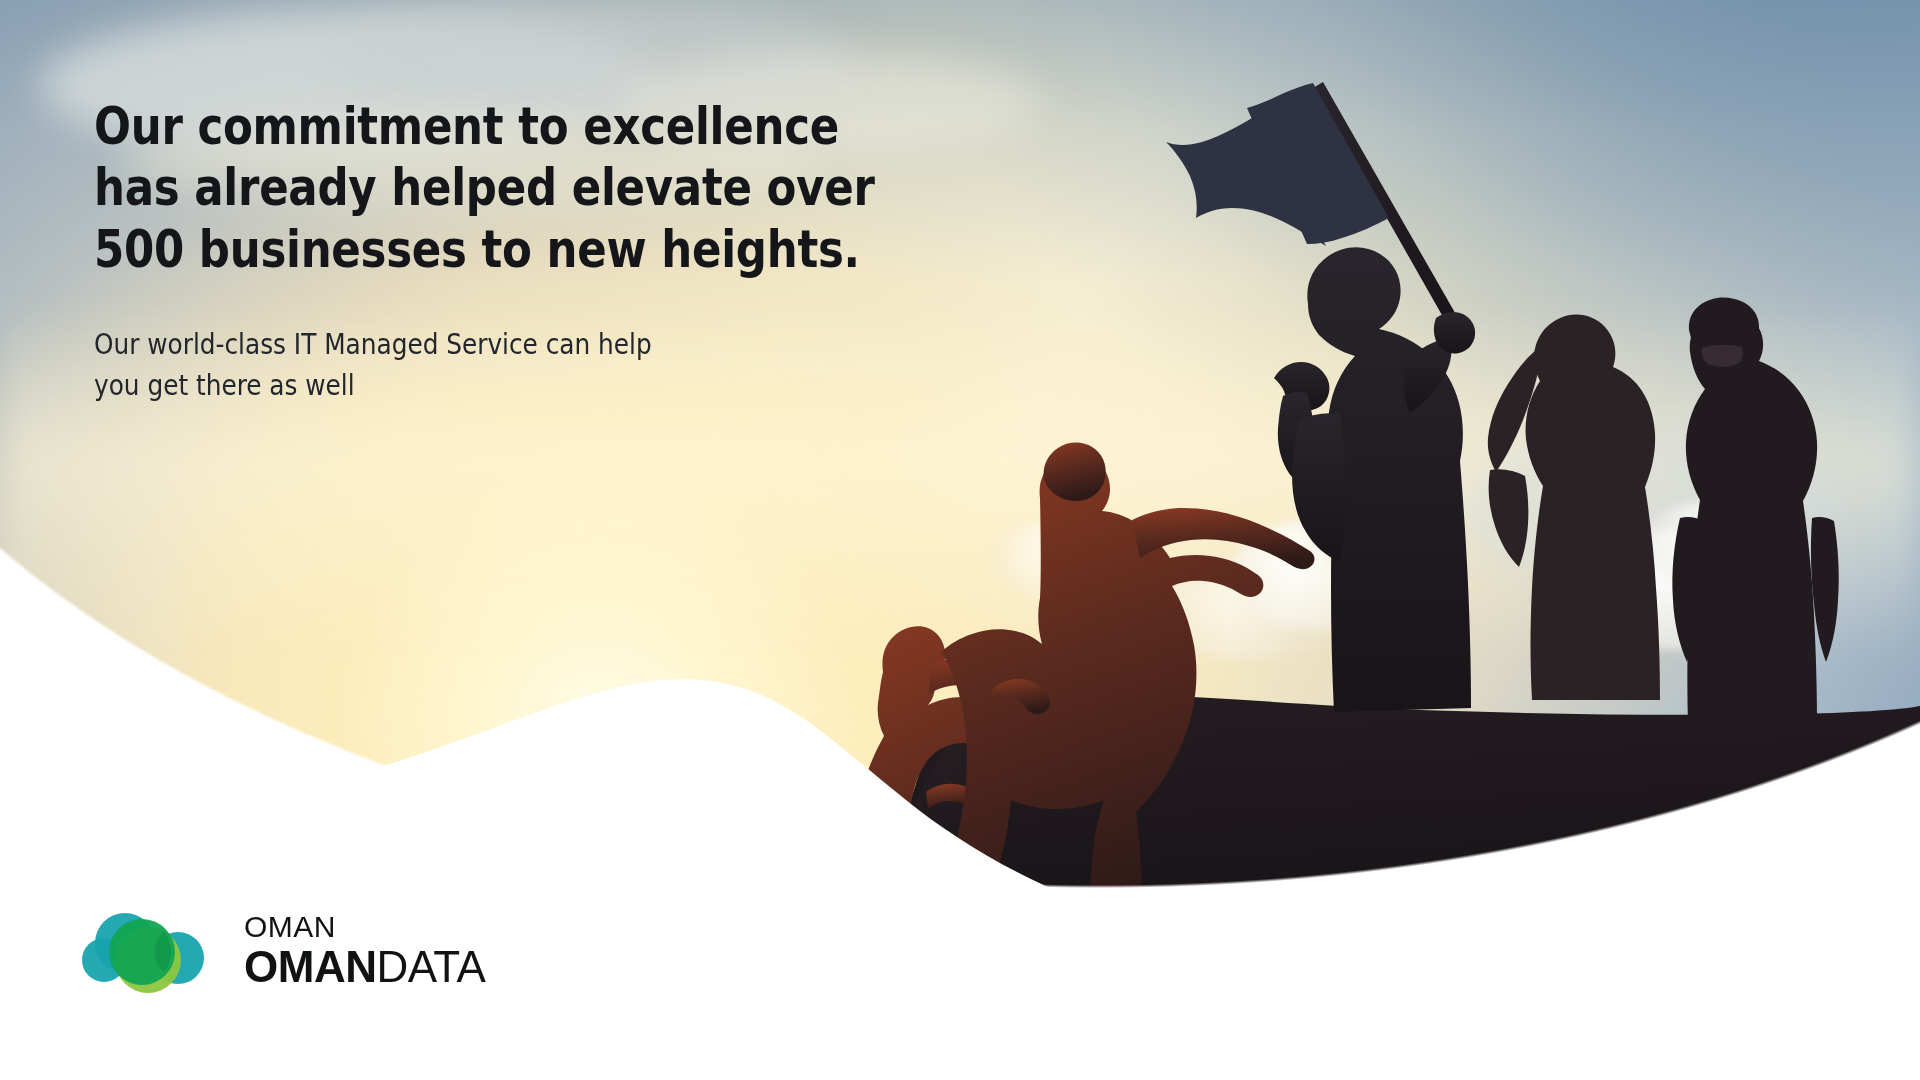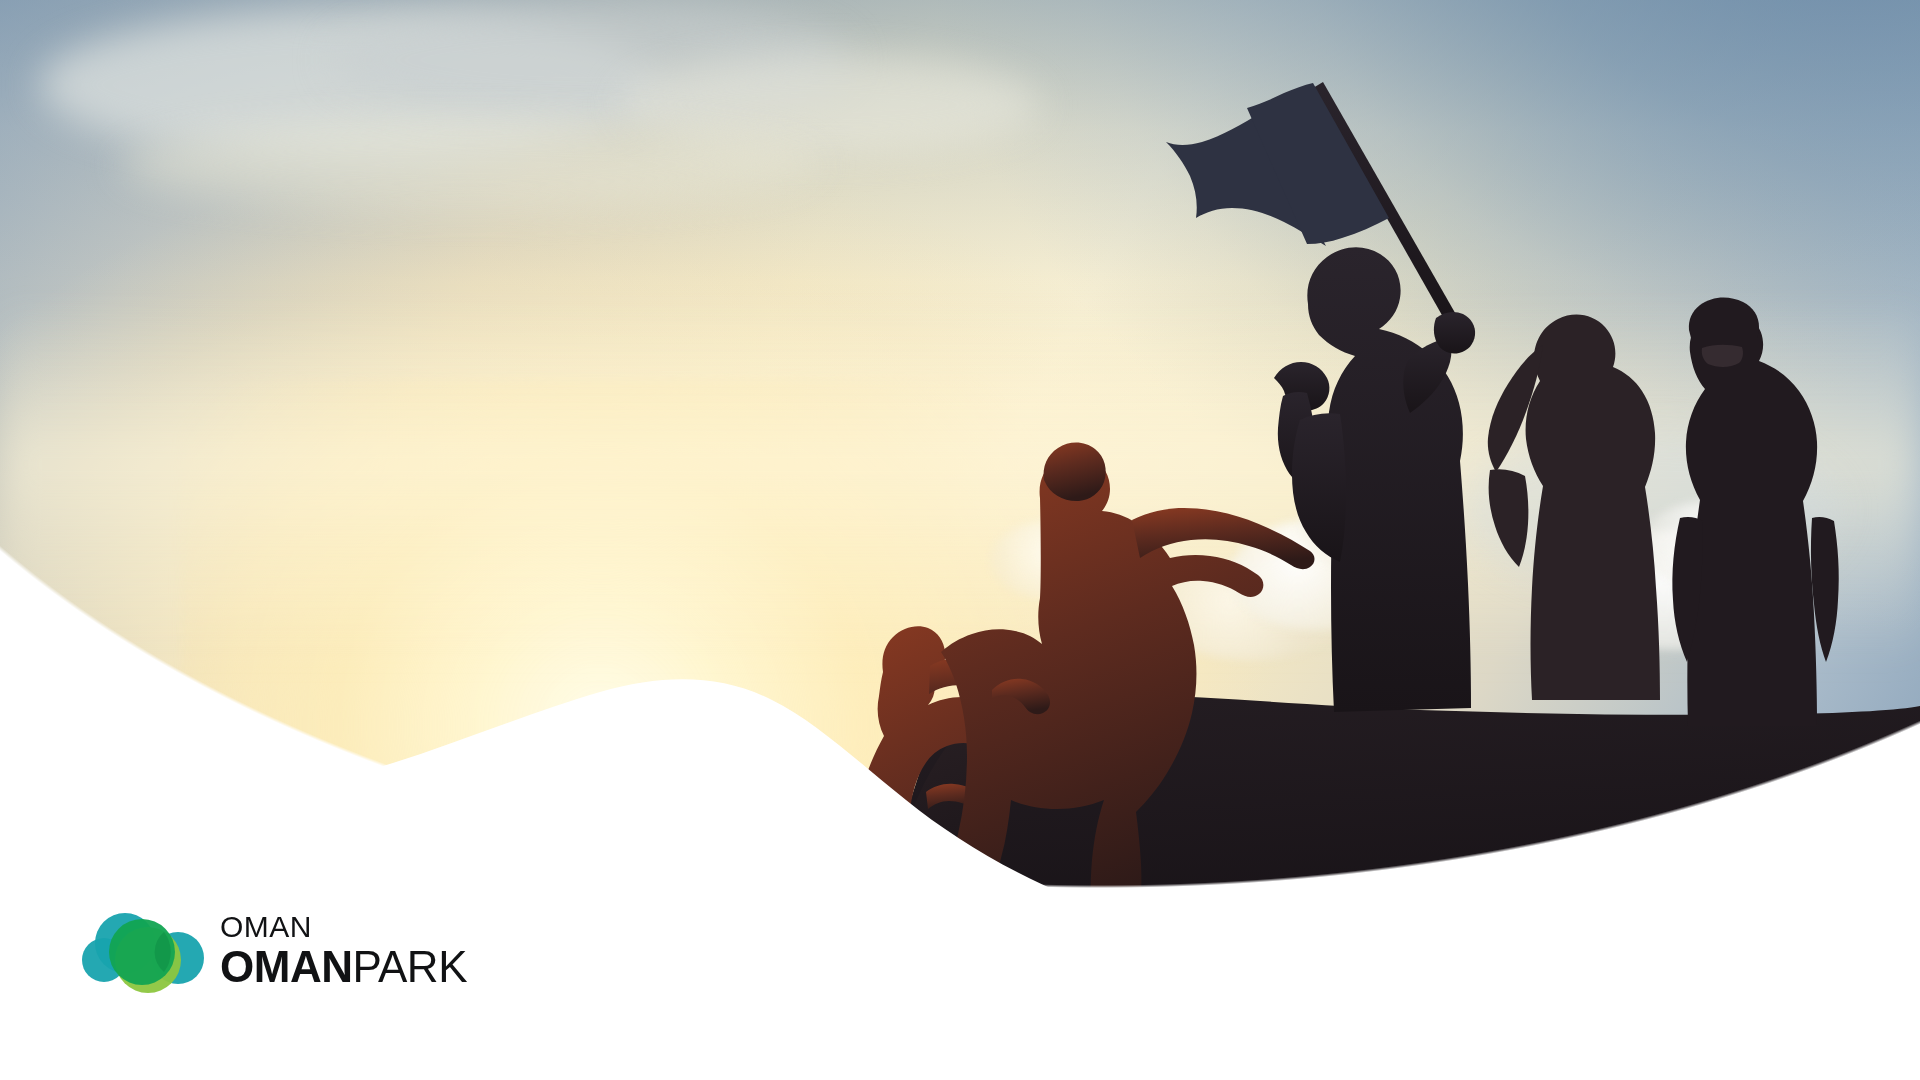--- a/index.html
+++ b/index.html
@@ -224,21 +224,21 @@
     white-space: pre-line;
   }
 
   
   .logo {
     position: absolute;
     left: 78px;
     top: 900px;
     display: flex;
     align-items: center;
-    gap: 2px;
+    gap: 26px;
   }
   .logo-mark { width: 140px; height: 100px; flex: none; }
   .logo-word {
     display: flex;
     flex-direction: column;
     justify-content: center;
     line-height: 1;
   }
   .logo-oman {
     font-family: "Liberation Sans", sans-serif;
@@ -617,37 +617,44 @@
              C 1800,908 1660,944 1510,956
              C 1380,966 1250,955 1136,920
              C 1044,892 968,850 906,800
              C 856,760 816,722 772,700
              C 720,674 664,674 600,692
              C 530,712 452,746 370,770
              C 286,794 196,804 106,796
              C 70,792 34,786 0,778 Z"></path>
   </svg>
 
+  <div class="copy-block">
+    <h1 class="headline">Our commitment to excellence
+has already helped elevate over
+500 businesses to new heights.</h1>
+    <p class="subcopy">Our world-class IT Managed Service can help
+you get there as well</p>
+  </div>
 
   <div class="logo">
     <svg class="logo-mark" viewBox="0 0 140 100">
 
       <circle cx="26" cy="60" r="22" fill="#18A3AE" opacity="0.95"></circle>
 
       <circle cx="47" cy="43" r="30" fill="#18A3AE" opacity="0.95"></circle>
 
       <circle cx="100" cy="58" r="26" fill="#18A3AE" opacity="0.95"></circle>
 
       <circle cx="70" cy="60" r="33" fill="#8DC63F" opacity="0.95"></circle>
 
       <circle cx="64" cy="52" r="33" fill="#12A452" opacity="0.95"></circle>
 
       <path fill="#0E8C46" opacity="0.55" d="M86,32 a33,33 0 0 1 0,40 a26,26 0 0 1 0,-40 Z"></path>
     </svg>
     <div class="logo-word">
       <span class="logo-oman">OMAN</span>
       <span class="logo-dp">
-        <span class="logo-data">OMAN</span><span class="logo-park">PARK</span>
+        <span class="logo-data">OMAN</span><span class="logo-park">DATA</span>
       </span>
     </div>
   </div>
 
 </div>
 
 </body></html>

